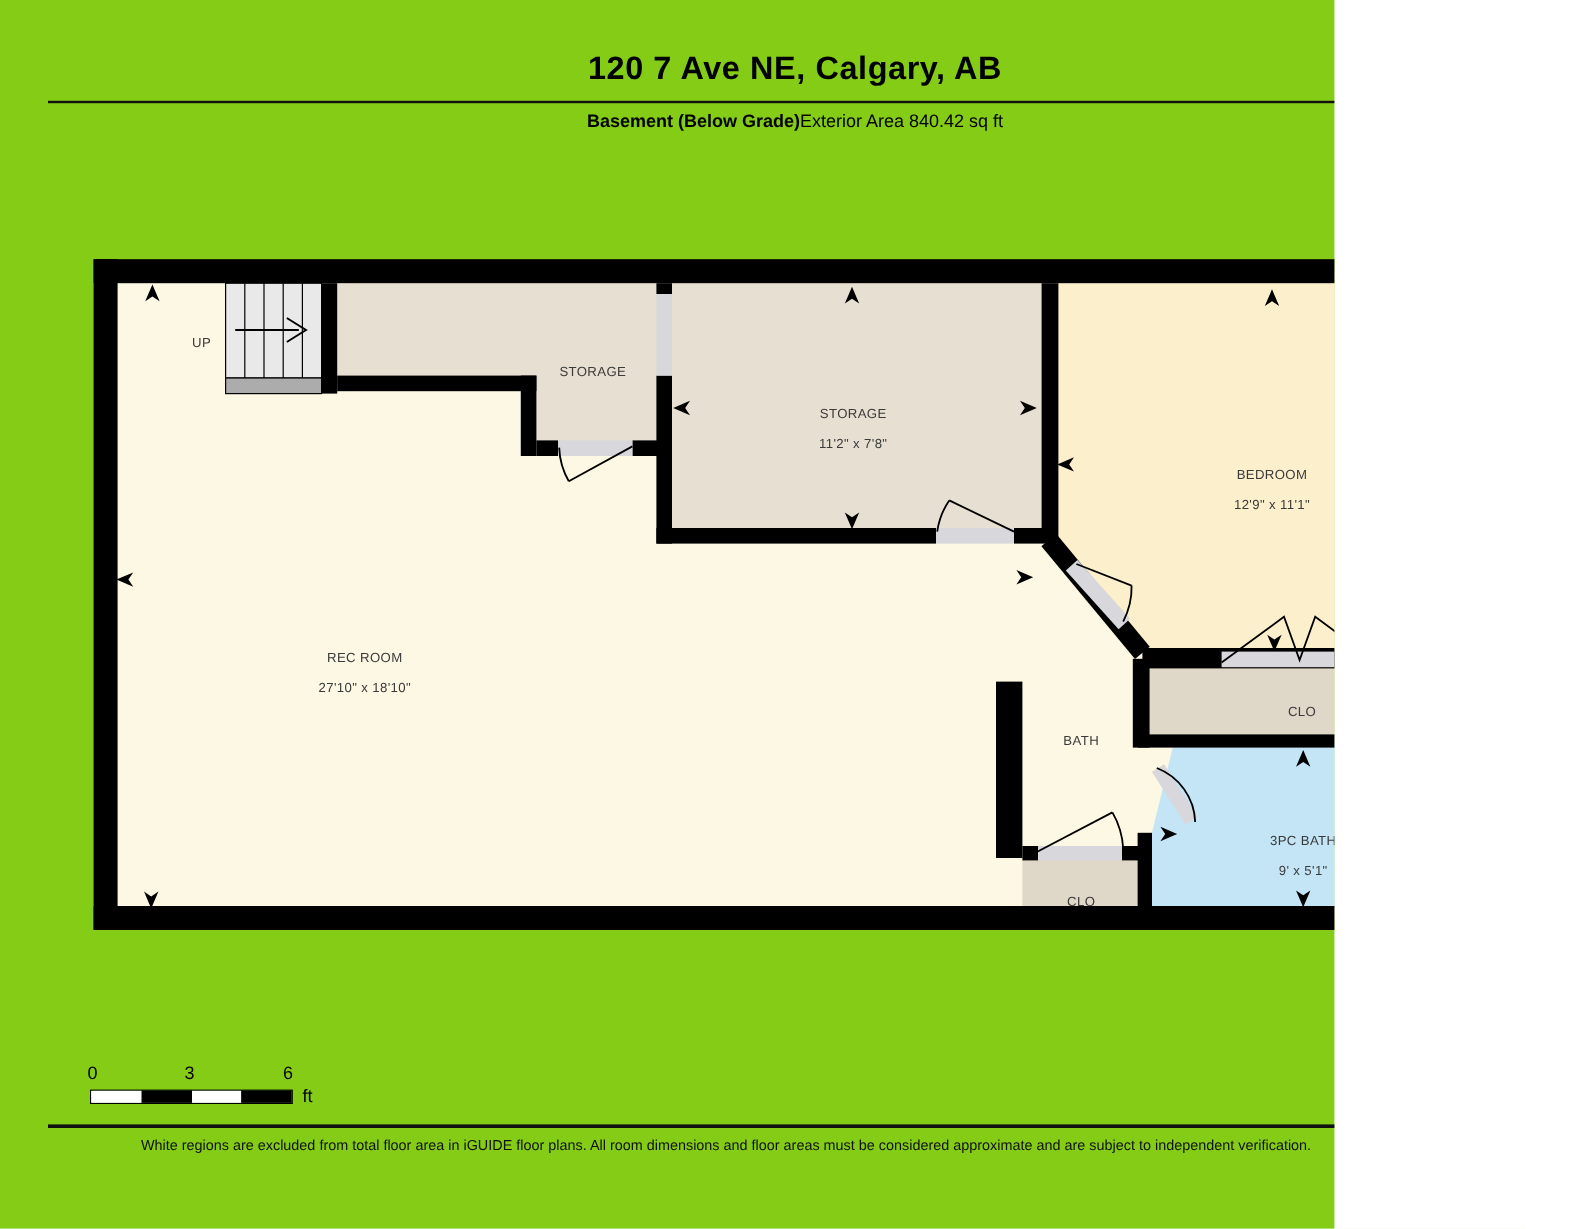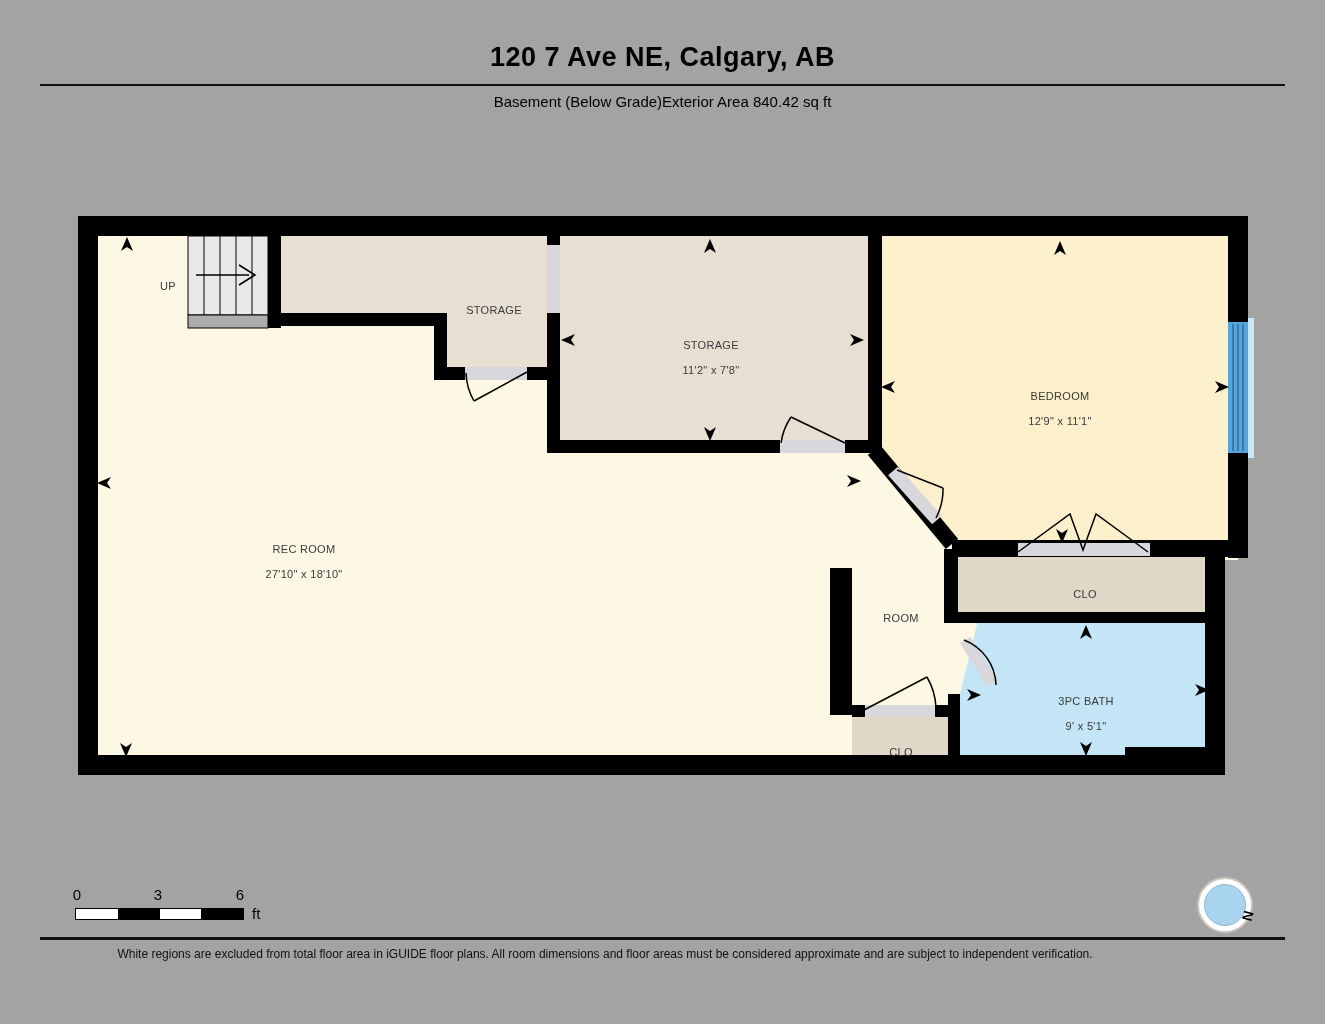--- a/index.html
+++ b/index.html
@@ -1,23 +1,23 @@
 <!DOCTYPE html>
 <html><head>
 <meta charset="utf-8">
 <style>
   html,body{margin:0;padding:0;background:#fff;}
-  #page{position:relative;width:1325px;height:1024px;background:#a3a3a3;overflow:hidden;
+  #page{position:relative;width:1112px;height:1024px;background:#84cc16;overflow:hidden;
         font-family:"Liberation Sans",sans-serif;color:#000;}
   .abs{position:absolute;}
   
   #title{top:42px;left:0;width:1325px;text-align:center;font-size:27px;font-weight:bold;letter-spacing:.5px;}
   #rule-top{top:84px;left:40px;width:1245px;height:2px;background:#111;}
   #subtitle{top:93px;left:0;width:1325px;text-align:center;font-size:15px;}
-  #subtitle .b{font-weight:normal;}
+  #subtitle .b{font-weight:bold;}
   
   .rlabel{position:absolute;text-align:center;font-size:11px;line-height:13px;color:#3a3a3a;letter-spacing:.3px;white-space:nowrap;transform:translateX(-50%);}
   .rlabel span{display:block;margin-top:12px;}
   .tick{position:absolute;top:886px;font-size:15px;transform:translateX(-50%);}
   #scalebar{top:908px;left:75px;width:167px;height:10px;border:1px solid #000;display:flex;}
   #scalebar div{height:100%;}
   #ft-label{top:905px;left:252px;font-size:15px;}
   #prepared{top:903px;left:0;width:1325px;text-align:center;font-size:15px;}
   #rule-bottom{top:937px;left:40px;width:1245px;height:3px;background:#111;}
   #disclaimer{top:947px;left:55px;width:1100px;font-size:12px;color:#111;text-align:center;}
@@ -174,21 +174,21 @@
       <span>12'9" x 11'1"</span>
   </div>
   <div class="rlabel" style="left:304px;top:531px">
     <span>REC ROOM</span>
       <span>27'10" x 18'10"</span>
   </div>
   <div class="rlabel" style="left:1085px;top:576px">
     <span>CLO</span>
   </div>
   <div class="rlabel" style="left:901px;top:600px">
-    <span>ROOM</span>
+    <span>BATH</span>
   </div>
   <div class="rlabel" style="left:1086px;top:683px">
     <span>3PC BATH</span>
       <span>9' x 5'1"</span>
   </div>
   <div class="rlabel" style="left:901px;top:734px">
     <span>CLO</span>
   </div>
 
   <div class="tick" style="left:77px">0</div>

